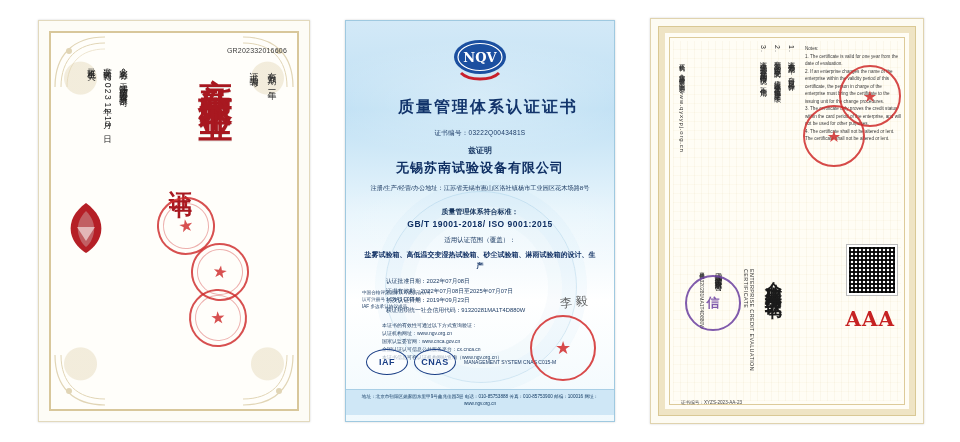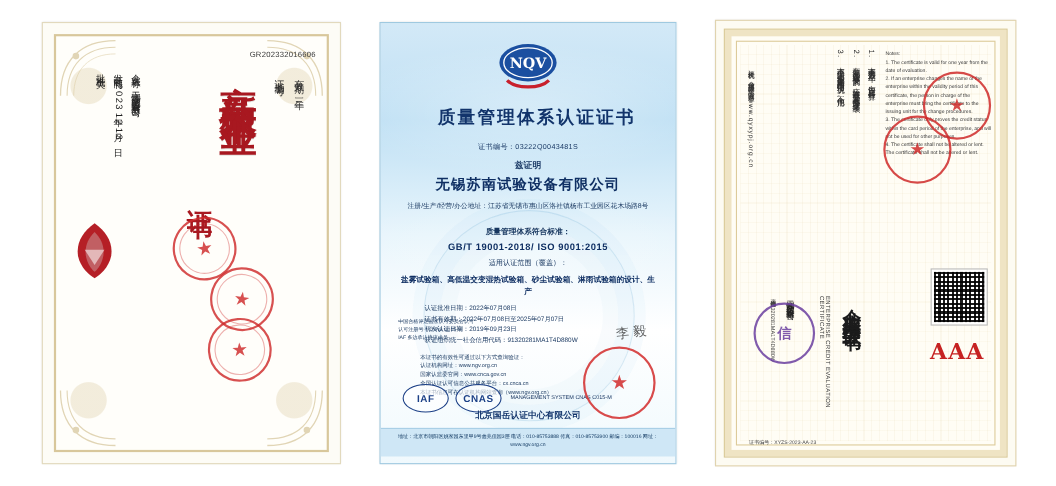--- a/index.html
+++ b/index.html
@@ -613,21 +613,20 @@
       <div class="oval">CNAS</div>
       <div class="ms-text">MANAGEMENT SYSTEM CNAS C015-M</div>
     </div>
 
     <div class="sign">李 毅</div>
 
     <div class="red-stamp">
       <div class="star">★</div>
     </div>
 
-    <div class="issuer">北京国岳认证中心有限公司</div>
     <div class="footer">地址：北京市朝阳区姚家园东里甲9号鑫兆佳园3层    电话：010-85753888    传真：010-85753900    邮编：100016    网址：www.ngv.org.cn</div>
   </div>
 
   <div class="cert3">
     <div class="band"></div>
     <div class="guilloche"></div>
 
     <div class="en-note">
       <div>Notes:</div>
       <div>1. The certificate is valid for one year from the date of evaluation.</div>

